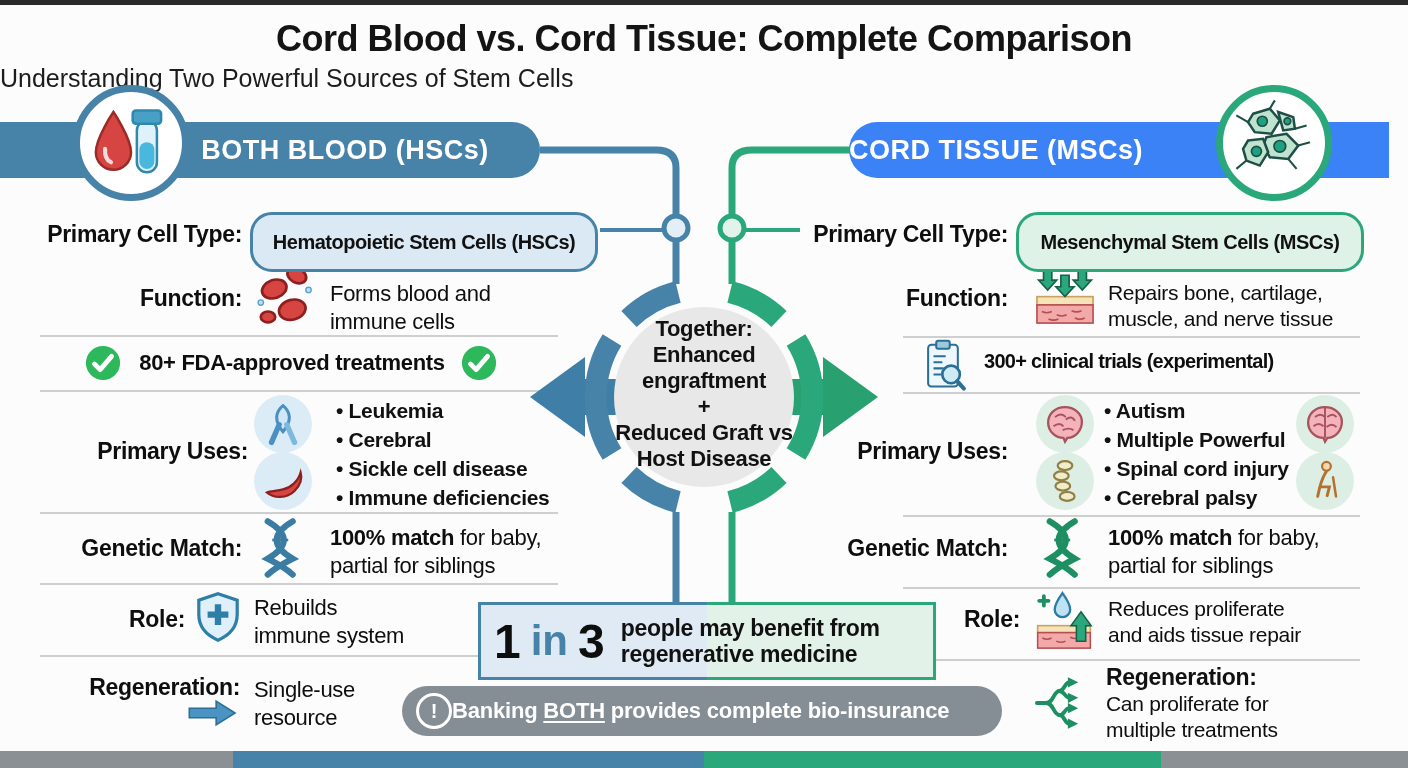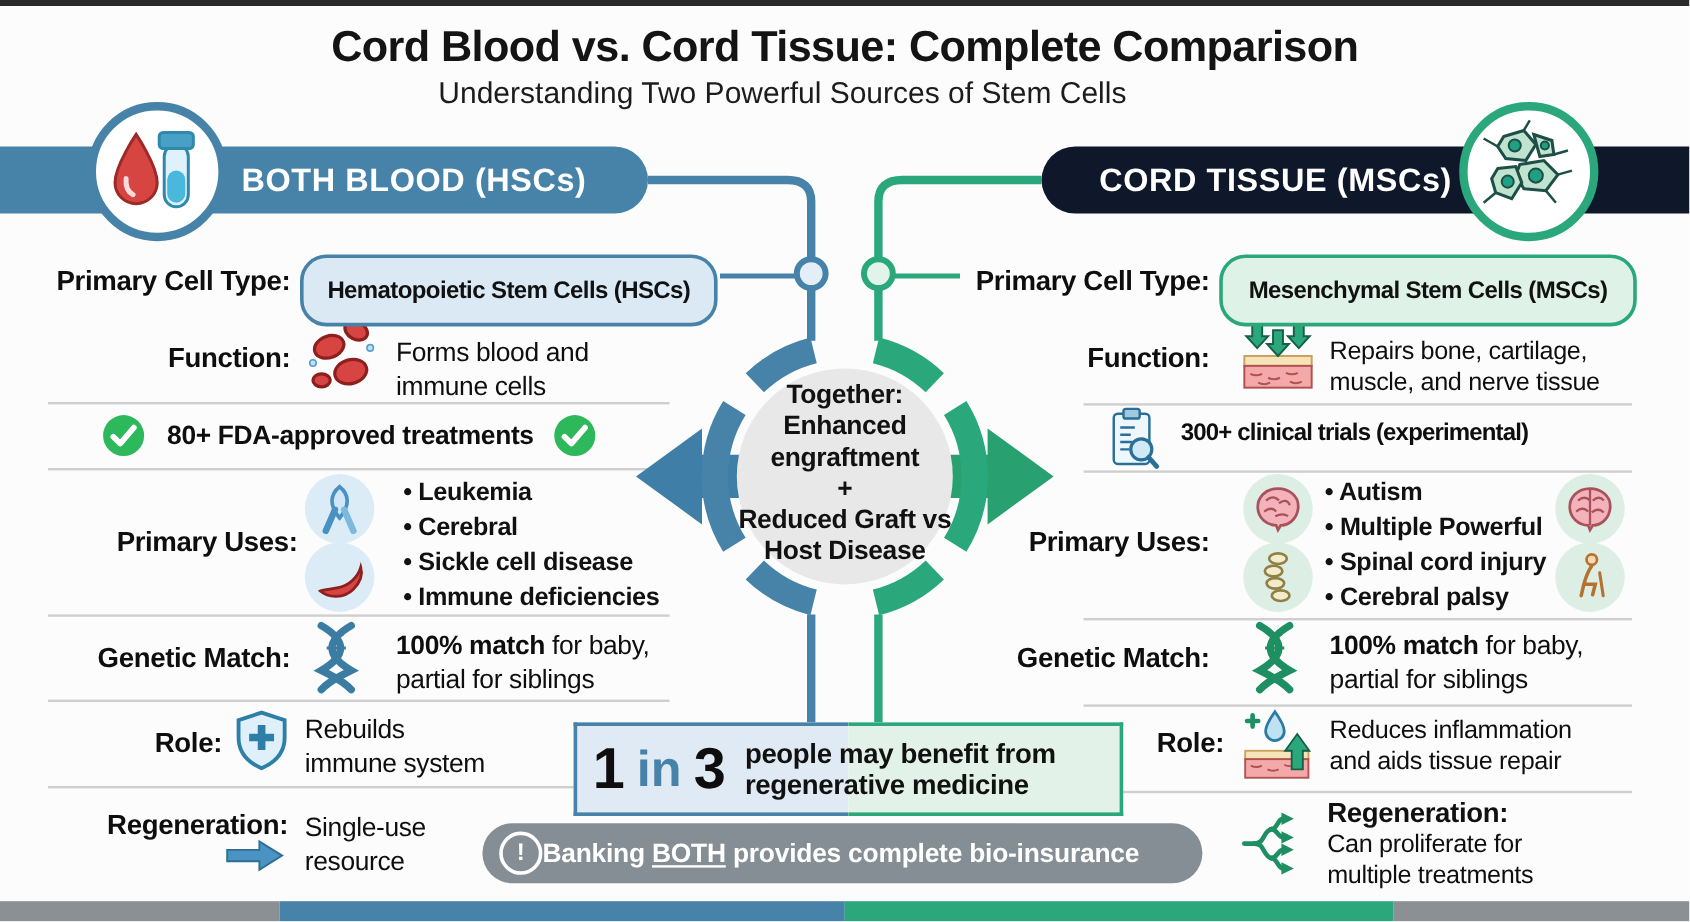--- a/index.html
+++ b/index.html
@@ -2,24 +2,24 @@
 <html><head>
 <meta charset="utf-8">
 <style>
   html,body{margin:0;padding:0;background:#fff;}
   #canvas{position:relative;width:1408px;height:768px;background:#fcfcfc;overflow:hidden;
           font-family:"Liberation Sans",sans-serif;color:#111;}
   .abs{position:absolute;}
   .topstrip{left:0;top:0;width:1408px;height:5px;background:#2a2a2a;}
   .title{left:0;top:18px;width:1408px;text-align:center;font-size:36px;font-weight:800;
          letter-spacing:-0.5px;color:#141414;}
-  .subtitle{left:0;top:64px;width:1304px;text-align:center;font-size:25px;font-weight:500;color:#1c1c1c;}
+  .subtitle{left:0;top:64px;width:1304px;text-align:left;font-size:25px;font-weight:500;color:#1c1c1c;}
   .banner{top:122px;height:56px;display:flex;align-items:center;z-index:2;}
   .banner-blue{left:0;width:540px;background:#4783A8;border-radius:0 28px 28px 0;justify-content:center;padding-left:150px;box-sizing:border-box;}
-  .banner-green{left:868px;width:540px;background:#0f172a;border-radius:28px 0 0 28px;justify-content:center;padding-right:150px;box-sizing:border-box;}
+  .banner-green{left:849px;width:540px;background:#3b82f6;border-radius:28px 0 0 28px;padding-right:150px;box-sizing:border-box;}
   .banner-text{color:#fff;font-size:27px;font-weight:800;letter-spacing:0.5px;}
   .hero-circle{top:85px;width:116px;height:116px;border-radius:50%;background:#fff;box-sizing:border-box;
                display:flex;align-items:center;justify-content:center;z-index:3;}
   .hero-blue{left:73px;border:7px solid #4783A8;}
   .hero-green{left:1216px;border:7px solid #2BA87B;}
   svg.overlay{left:0;top:0;width:1408px;height:768px;z-index:1;}
   .label{font-weight:800;font-size:23px;text-align:right;letter-spacing:-0.3px;color:#0e0e0e;}
   .txt{font-size:21px;line-height:1.25;white-space:pre-line;letter-spacing:-0.3px;color:#0e0e0e;}
   .bold{font-weight:800;}
   .pill{top:212px;width:348px;height:60px;border-radius:22px;box-sizing:border-box;border:3px solid;
@@ -333,21 +333,21 @@
   <div class="abs" style="left:1032px;top:590px;">
     <svg width="64" height="62" viewBox="0 0 80 80">
       <rect x="6" y="46" width="68" height="9" fill="#f6e3b8" stroke="#c9a25f" stroke-width="2"></rect>
       <rect x="6" y="55" width="68" height="20" fill="#f3a9a9" stroke="#b35050" stroke-width="2"></rect>
       <path d="M12 62 q6 3 12 0 M30 66 q6 3 12 0 M48 61 q6 3 12 0" stroke="#b35050" stroke-width="2" fill="none"></path>
       <path d="M8 14 h12 M14 8 v12" stroke="#1d8f63" stroke-width="5" stroke-linecap="round"></path>
       <path d="M38 4 C38 4 28 18 28 25 a10 10 0 0 0 20 0 C48 18 38 4 38 4 Z" fill="#bfe2f2" stroke="#2a7ca5" stroke-width="3"></path>
       <path d="M56 66 v-20 h-7 l13 -18 13 18 h-7 v20 z" fill="#2BA87B" stroke="#16604a" stroke-width="2"></path>
     </svg>
   </div>
-  <div class="abs txt" style="left:1108px;top:596px;">Reduces inflammation
+  <div class="abs txt" style="left:1108px;top:596px;">Reduces proliferate
 and aids tissue repair</div>
 
   <div class="abs divider" style="left:903px;top:659px;width:457px;"></div>
 
   <div class="abs" style="left:1030px;top:672px;">
     <svg width="62" height="62" viewBox="0 0 64 72">
       <g stroke="#1d8f63" stroke-width="4.5" fill="none" stroke-linecap="round">
         <path d="M4 36 H14"></path>
         <path d="M14 36 C24 36 22 24 30 22"></path>
         <path d="M14 36 C24 36 22 48 30 50"></path>

